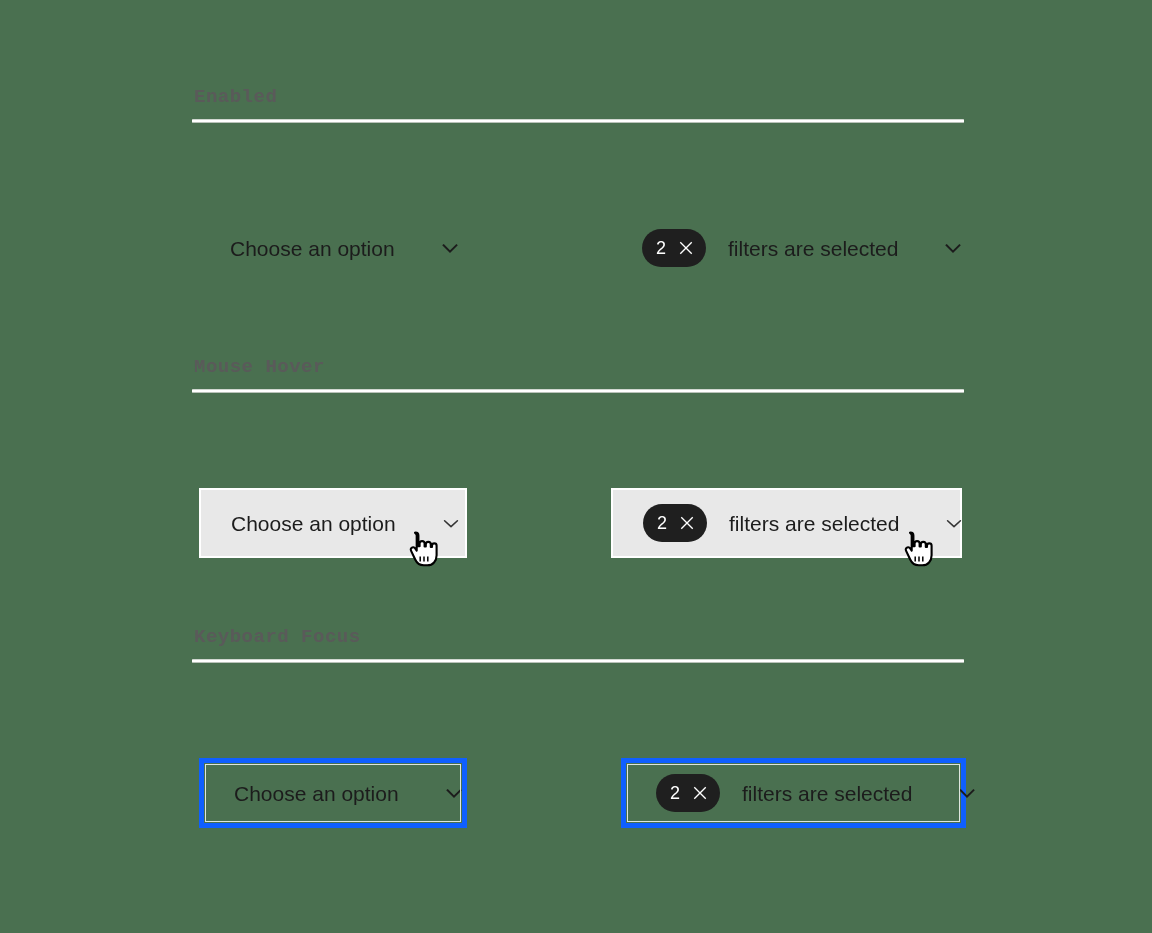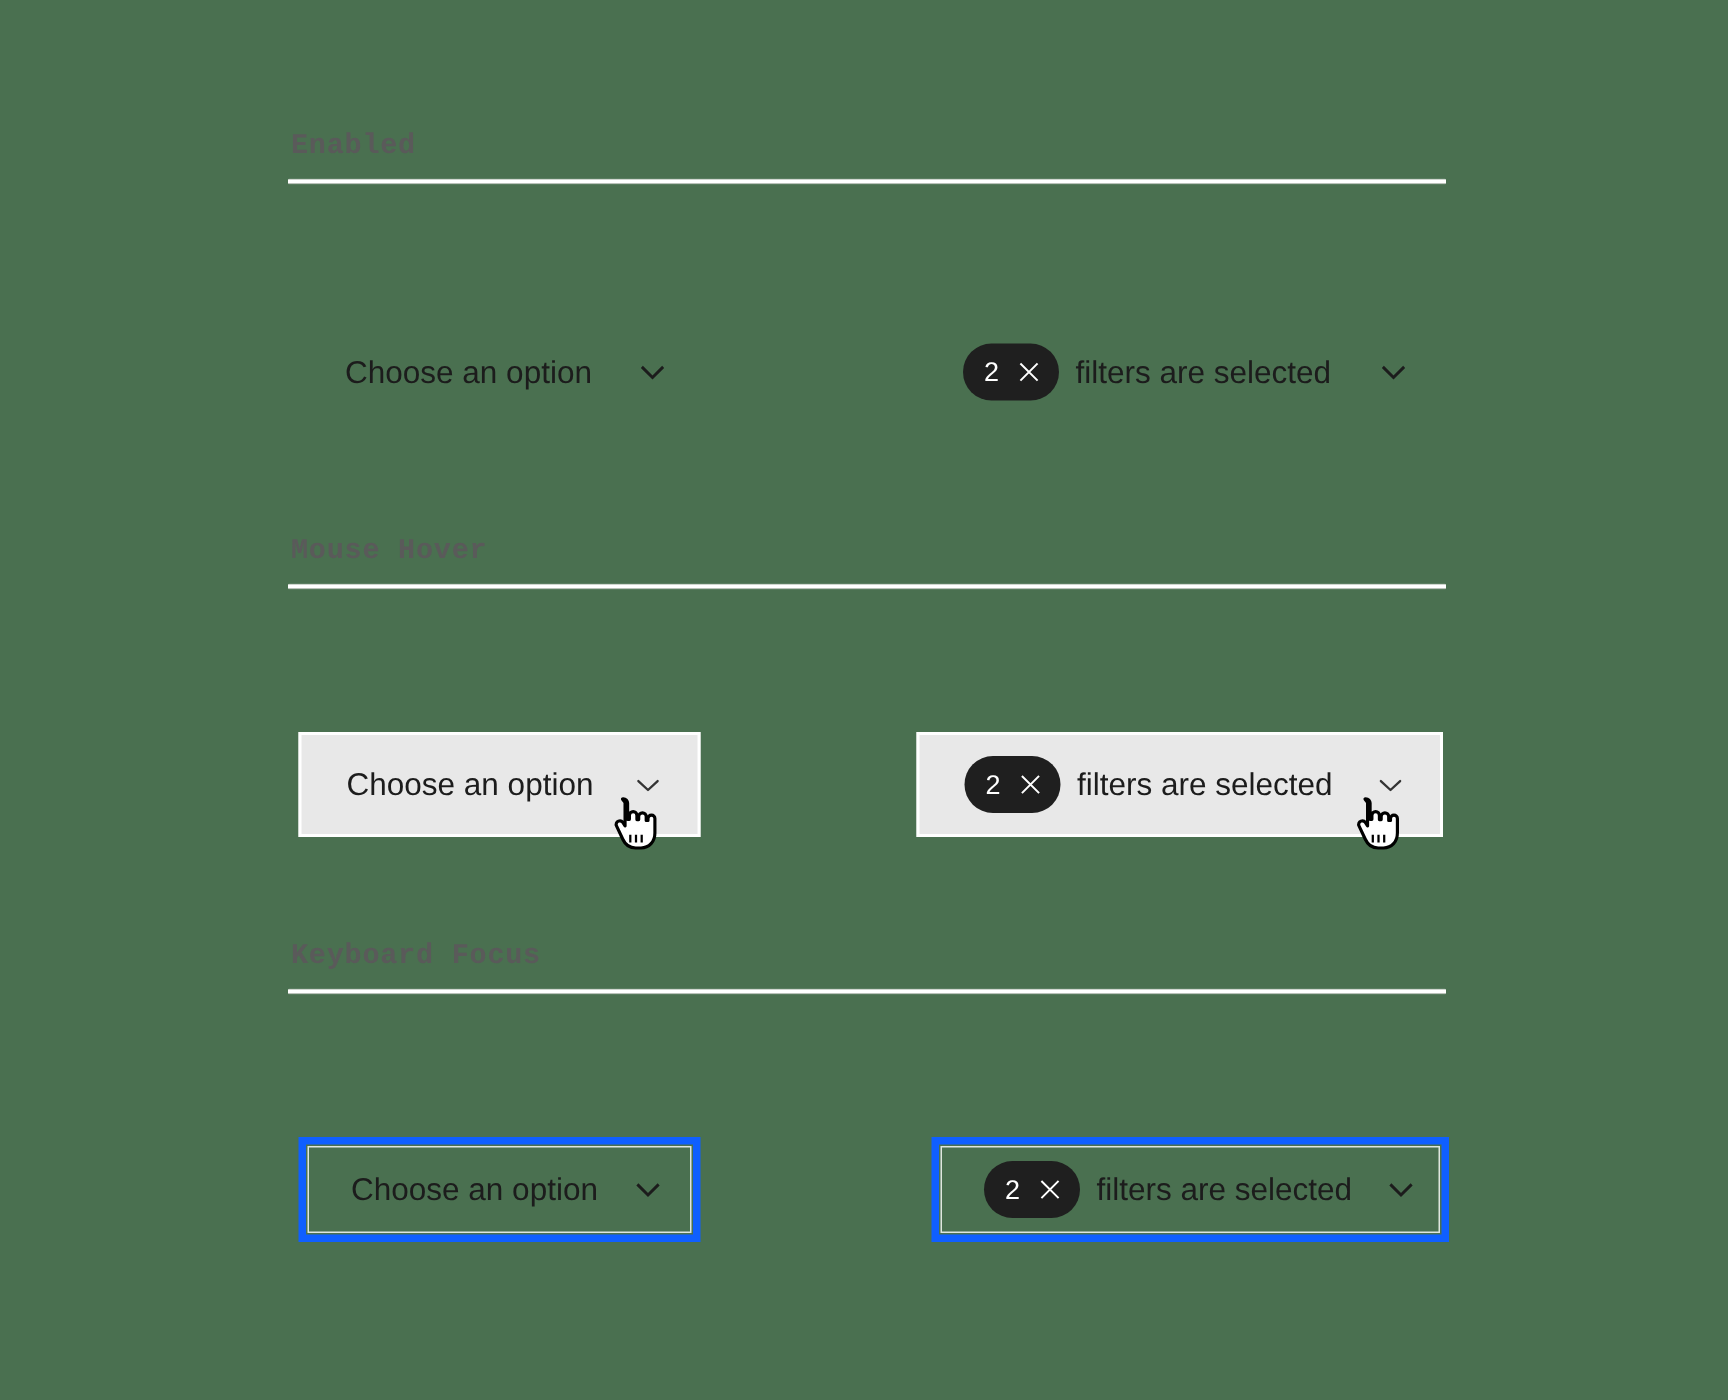--- a/index.html
+++ b/index.html
@@ -53,21 +53,21 @@
     align-items: center;
     height: 70px;
   }
   .dd-inner {
     display: flex;
     align-items: center;
     width: 100%;
     height: 100%;
     box-sizing: border-box;
     padding: 0 22px 0 30px;
-    gap: 11px;
+    gap: 22px;
   }
   .dd-label {
     font-size: 21px;
     color: #1c1c1c;
     line-height: 1;
     white-space: nowrap;
     flex: 0 0 auto;
   }
   .dd-spacer { flex: 1 1 auto; }
 

